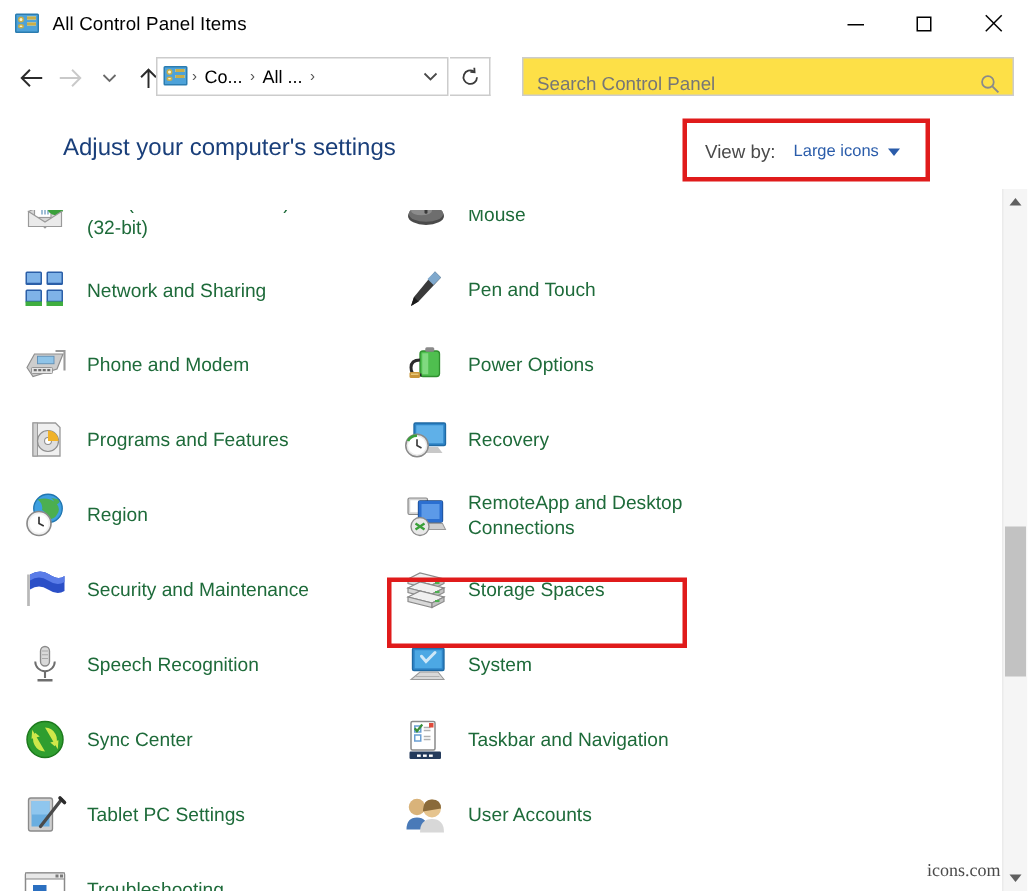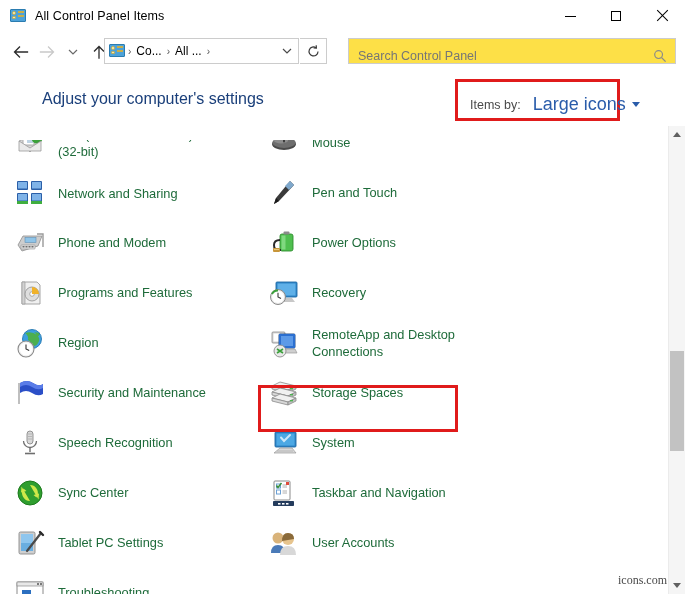--- a/index.html
+++ b/index.html
@@ -215,21 +215,21 @@
     left: 470px; top: 94px;
     display: flex;
     align-items: center;
     white-space: nowrap;
   }
   #viewby-label {
     font-size: 12.5px;
     color: #4a4a4a;
   }
   #viewby-value {
-    font-size: 18px;
+    font-size: 11px;
     color: #2a5caa;
     margin-left: 12px;
   }
   #viewby-caret {
     margin-left: 6px;
     width: 0; height: 0;
     border-left: 4px solid transparent;
     border-right: 4px solid transparent;
     border-top: 5px solid #2a5caa;
   }
@@ -414,21 +414,21 @@
       <circle cx="5.6" cy="5.6" r="3.9" stroke="#8a8a8a" stroke-width="1.2" fill="none"></circle>
       <path d="M8.6 8.6 L12.6 12.6" stroke="#8a8a8a" stroke-width="1.3" fill="none"></path>
     </svg>
   </span>
 </div>
 
 <div id="page-heading">Adjust your computer's settings</div>
 
 <div id="viewby-highlight"></div>
 <div id="viewby">
-  <span id="viewby-label">Items by:</span>
+  <span id="viewby-label">View by:</span>
   <span id="viewby-value">Large icons</span>
   <span id="viewby-caret"></span>
 </div>
 
 <div id="content">
   <div id="grid">
 
     <div class="col" id="col-left">
 
       <div class="item">

